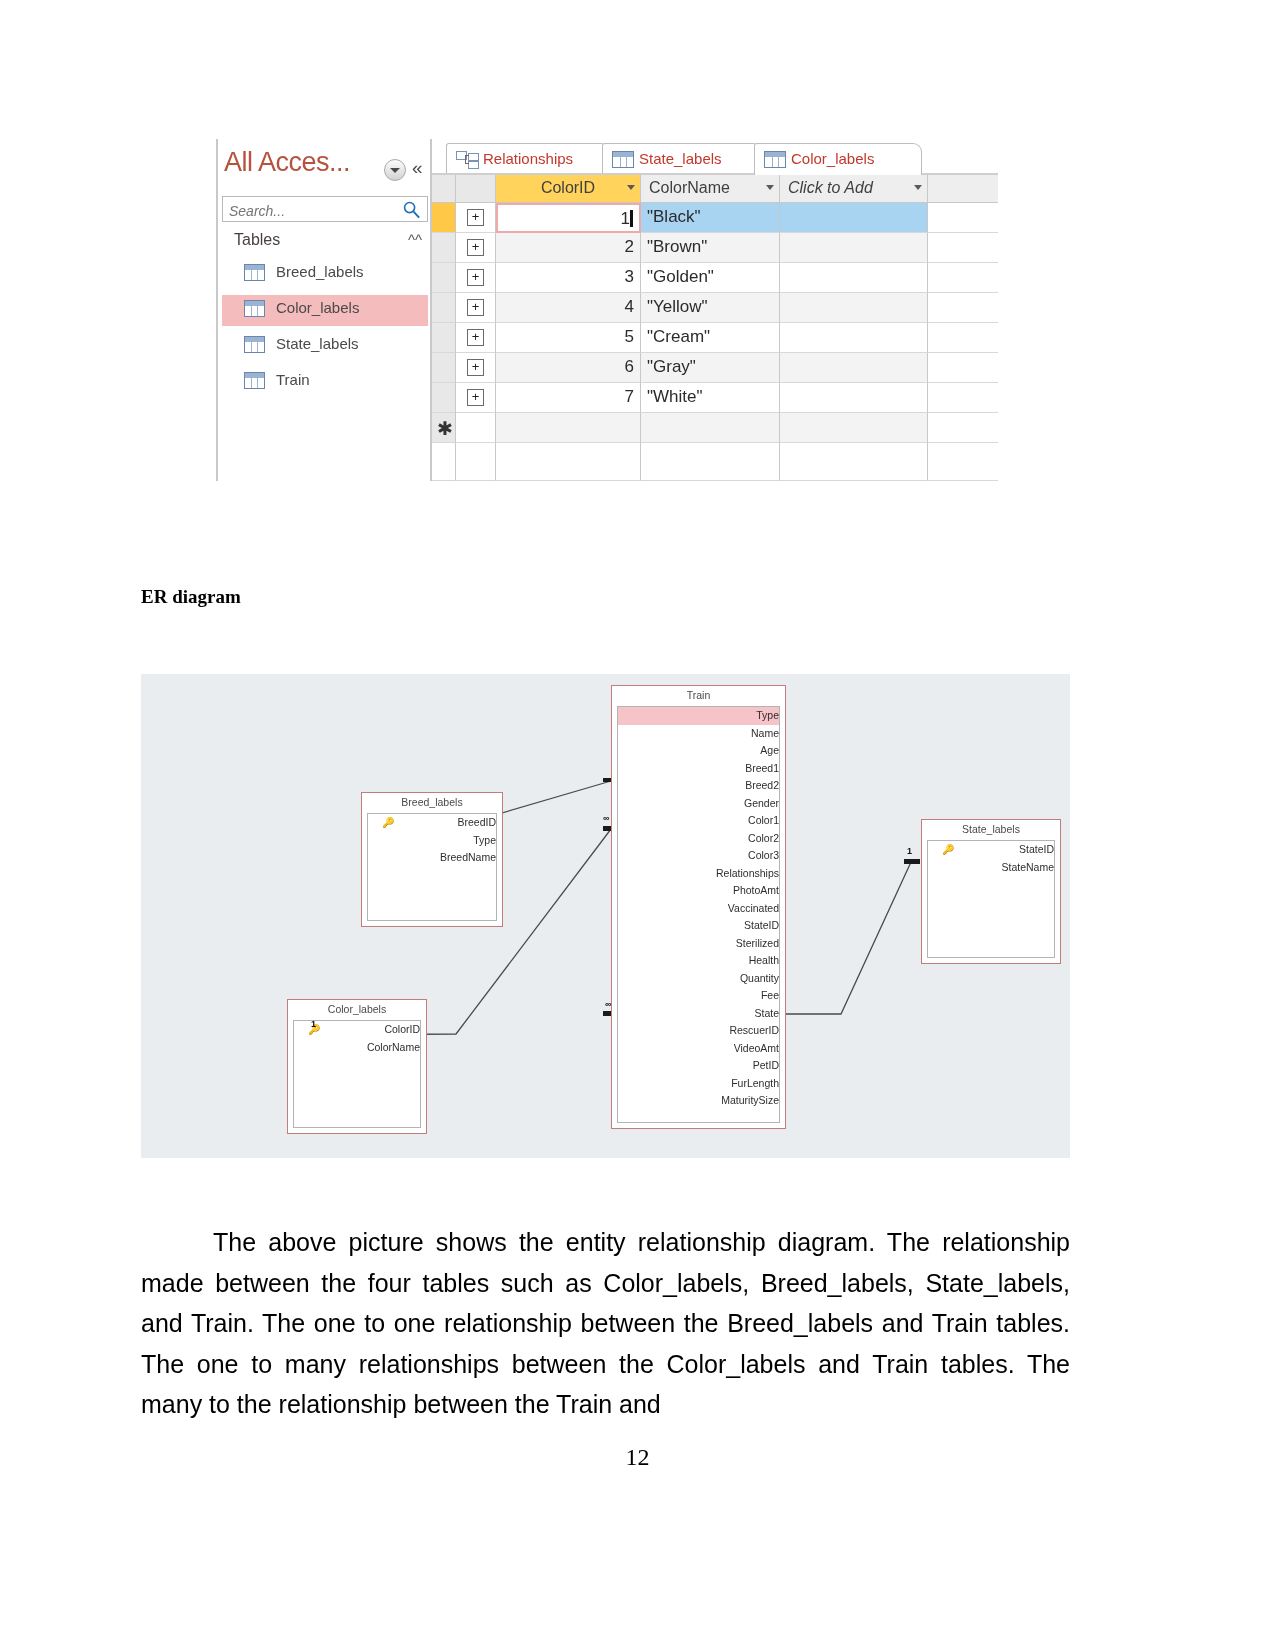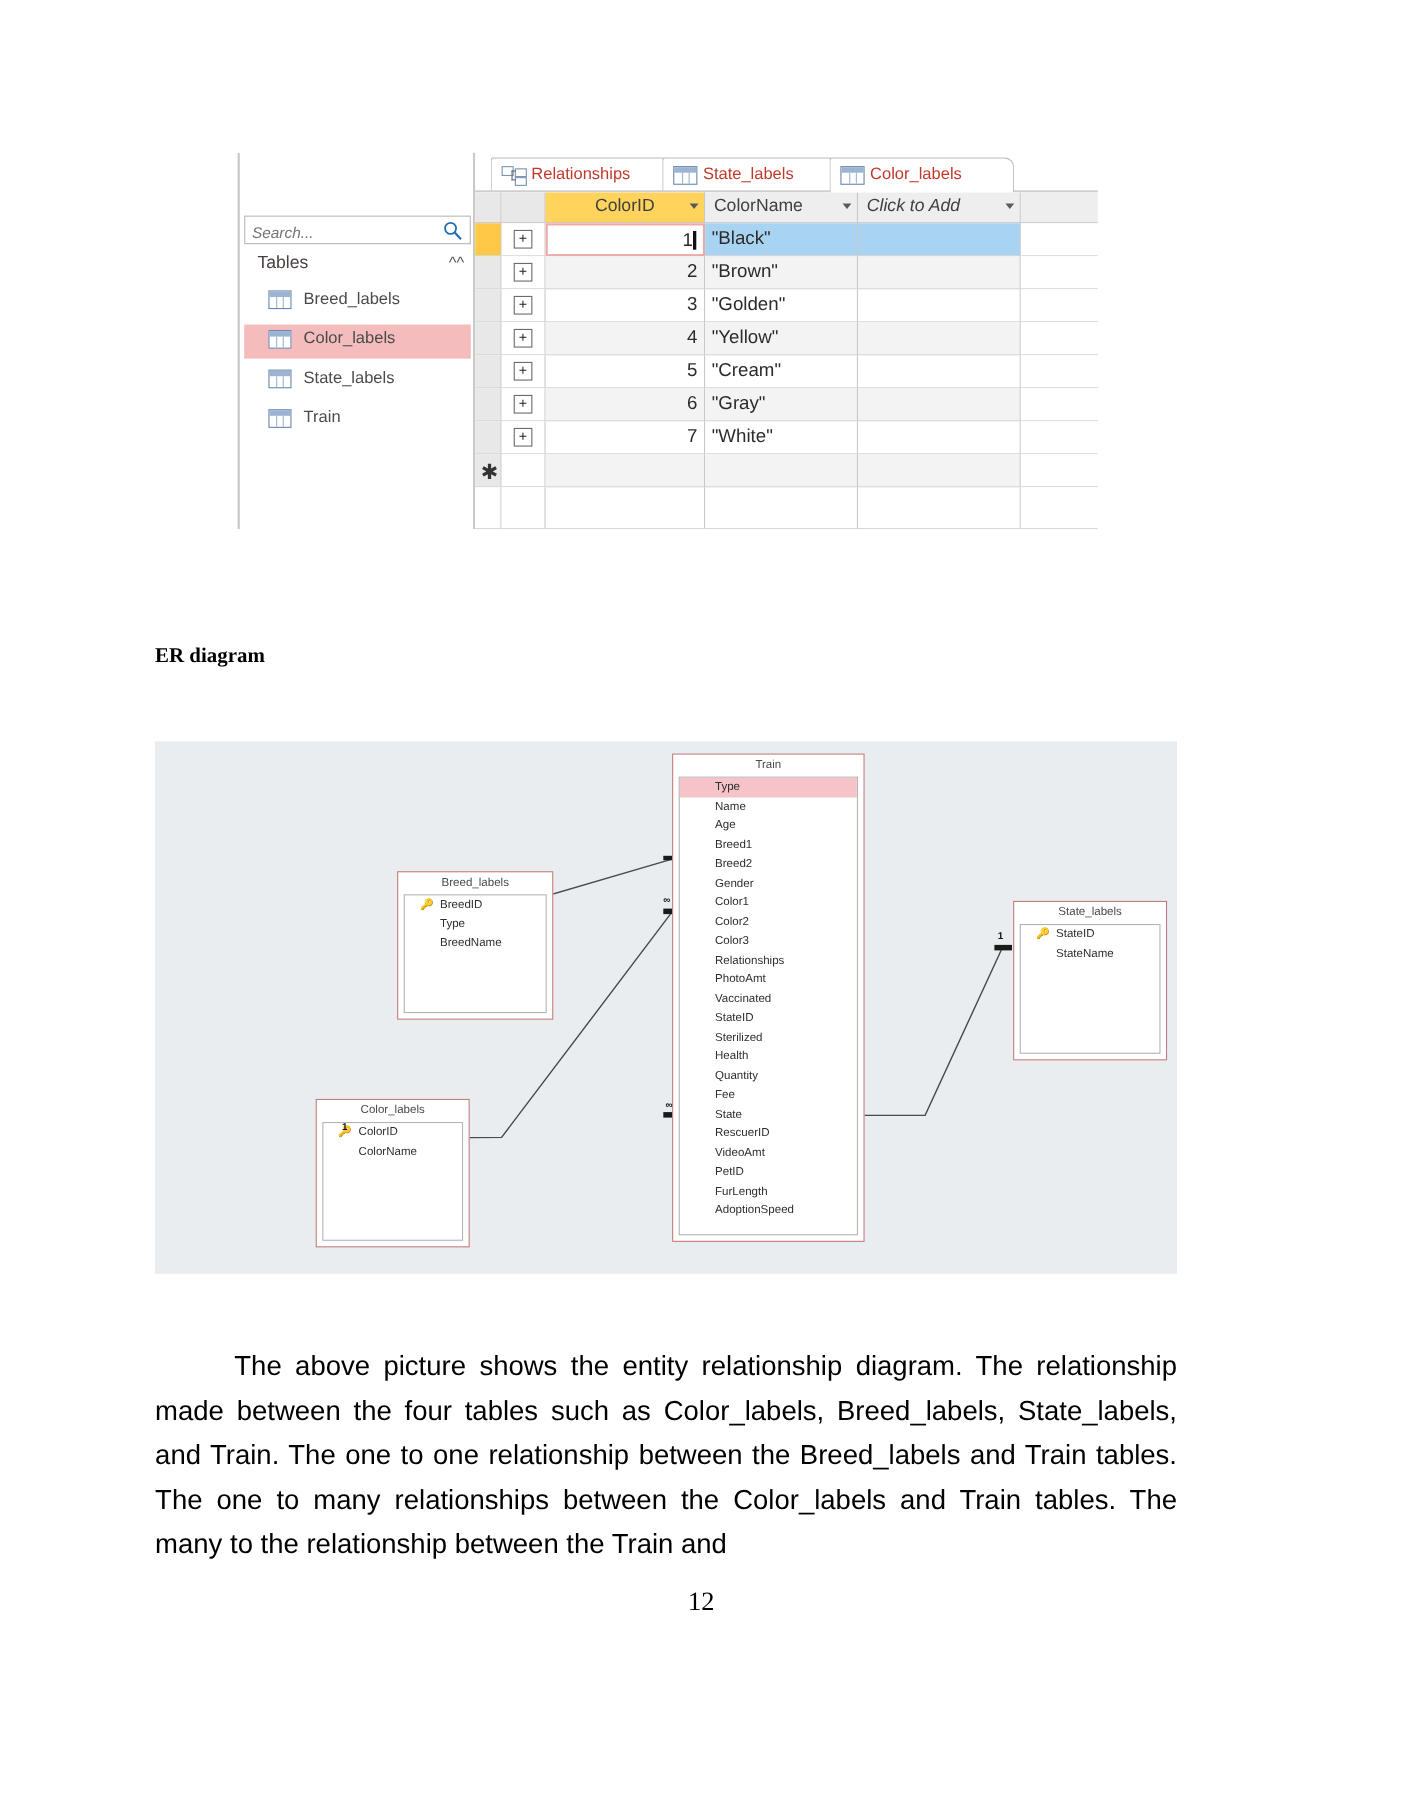--- a/index.html
+++ b/index.html
@@ -172,39 +172,44 @@
   .ent .etitle{
     position:absolute;left:0;right:0;top:3px;text-align:center;
     font-size:10.5px;color:#4a4a4a;
   }
   .ent .efields{
     position:absolute;left:5px;right:5px;top:20px;bottom:5px;
     border:1px solid #b4b4b4;background:#fff;box-sizing:border-box;overflow:hidden;
   }
   .fld{
     position:relative;height:17.5px;line-height:17.5px;
-    font-size:10.5px;color:#2e2e2e;padding-left:32px;white-space:nowrap;
+    font-size:10.5px;color:#2e2e2e;padding-left:32px;white-space:nowrap;text-align:right;
   }
   .fld.hl{background:#f6c3c9;}
   .fld .key{
     position:absolute;left:14px;top:3px;width:8px;height:11px;color:#b8a02e;font-size:10px;line-height:11px;
   }
   .fld.pk{padding-left:32px;}
   .link{position:absolute;stroke:#4a4a4a;fill:none;}
   .card{
     position:absolute;font-size:9px;font-weight:bold;color:#111;
     font-family:"Liberation Sans", sans-serif;
   }
 </style>
 </head>
 <body>
 
 <div id="access-shot">
 
   <div class="nav-pane">
+    <div class="nav-title-row">
+      <div class="nav-title">All Acces...</div>
+      <div class="nav-dd"></div>
+      <div class="nav-collapse">«</div>
+    </div>
 
     <div class="search-box">
       <input placeholder="Search..." style="">
       <svg class="search-ico" viewBox="0 0 20 20">
         <circle cx="8" cy="8" r="5.3" fill="none" stroke="#1f6fb5" stroke-width="1.7"></circle>
         <line x1="12" y1="12" x2="18" y2="18.5" stroke="#1f6fb5" stroke-width="2"></line>
       </svg>
     </div>
 
     <div class="tables-hdr">
@@ -413,21 +418,21 @@
       <div class="fld">StateID</div>
       <div class="fld">Sterilized</div>
       <div class="fld">Health</div>
       <div class="fld">Quantity</div>
       <div class="fld">Fee</div>
       <div class="fld">State</div>
       <div class="fld">RescuerID</div>
       <div class="fld">VideoAmt</div>
       <div class="fld">PetID</div>
       <div class="fld">FurLength</div>
-      <div class="fld">AdoptionSpeed</div>
+      <div class="fld">MaturitySize</div>
     </div>
   </div>
 
   <div class="ent" style="left:220px;top:118px;width:142px;height:135px;">
     <div class="etitle">Breed_labels</div>
     <div class="efields">
       <div class="fld pk">
         <span class="key">🔑</span>
         <span>BreedID</span>
       </div>

